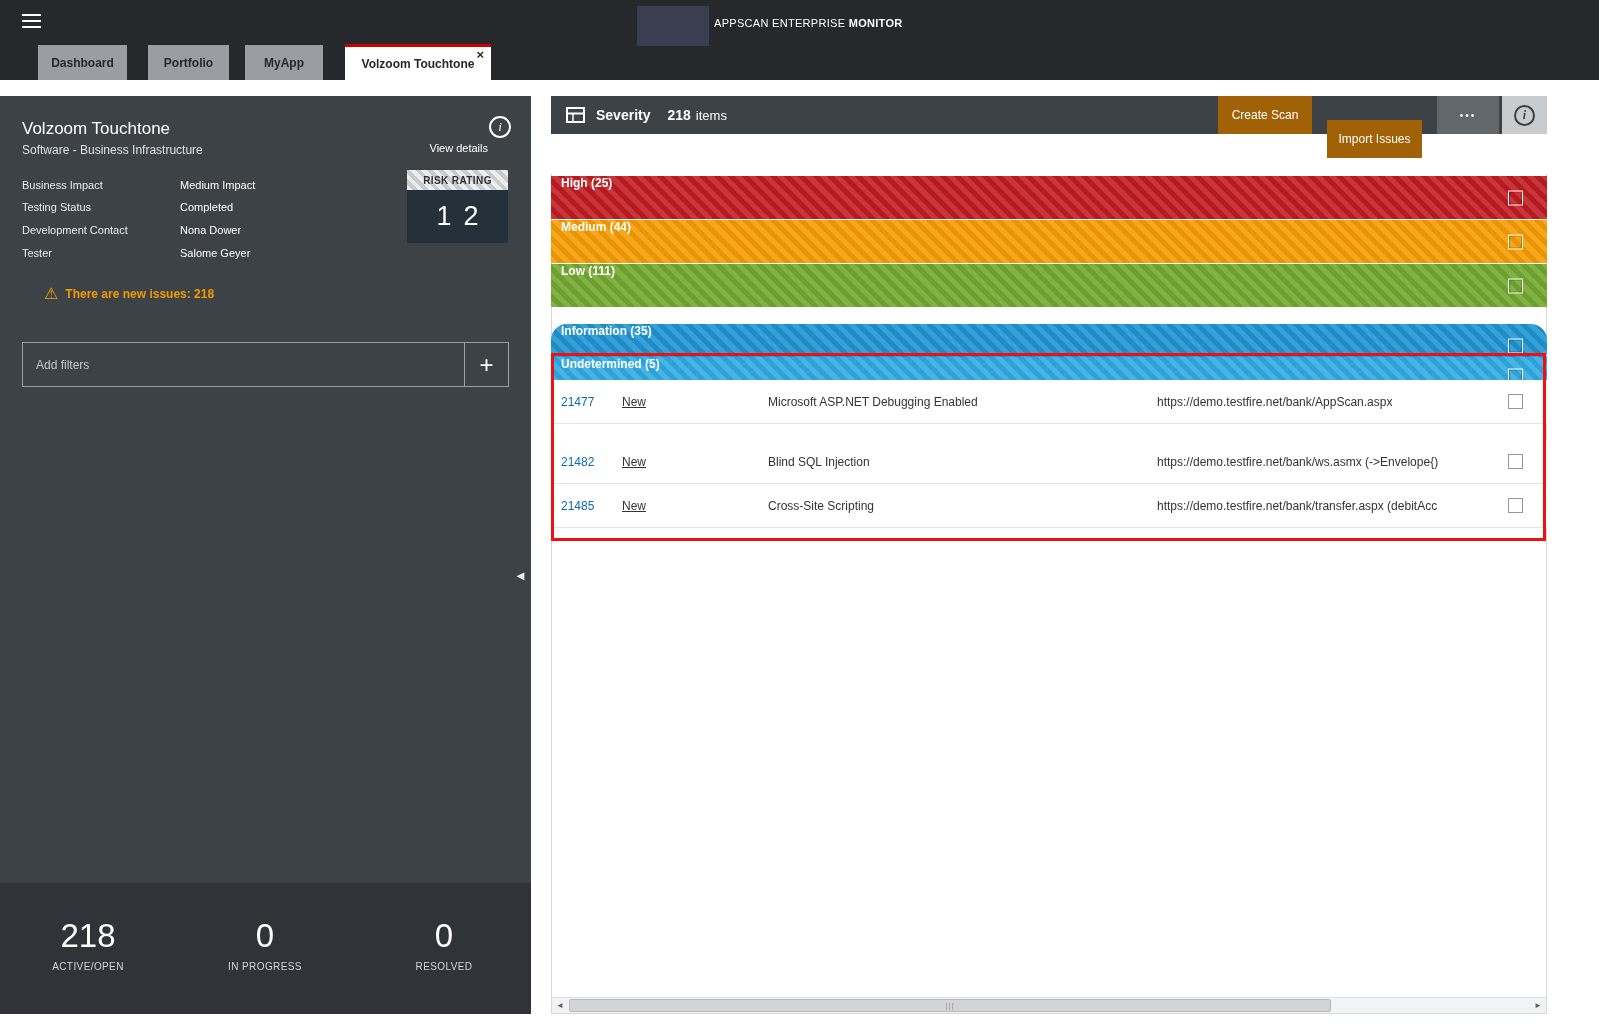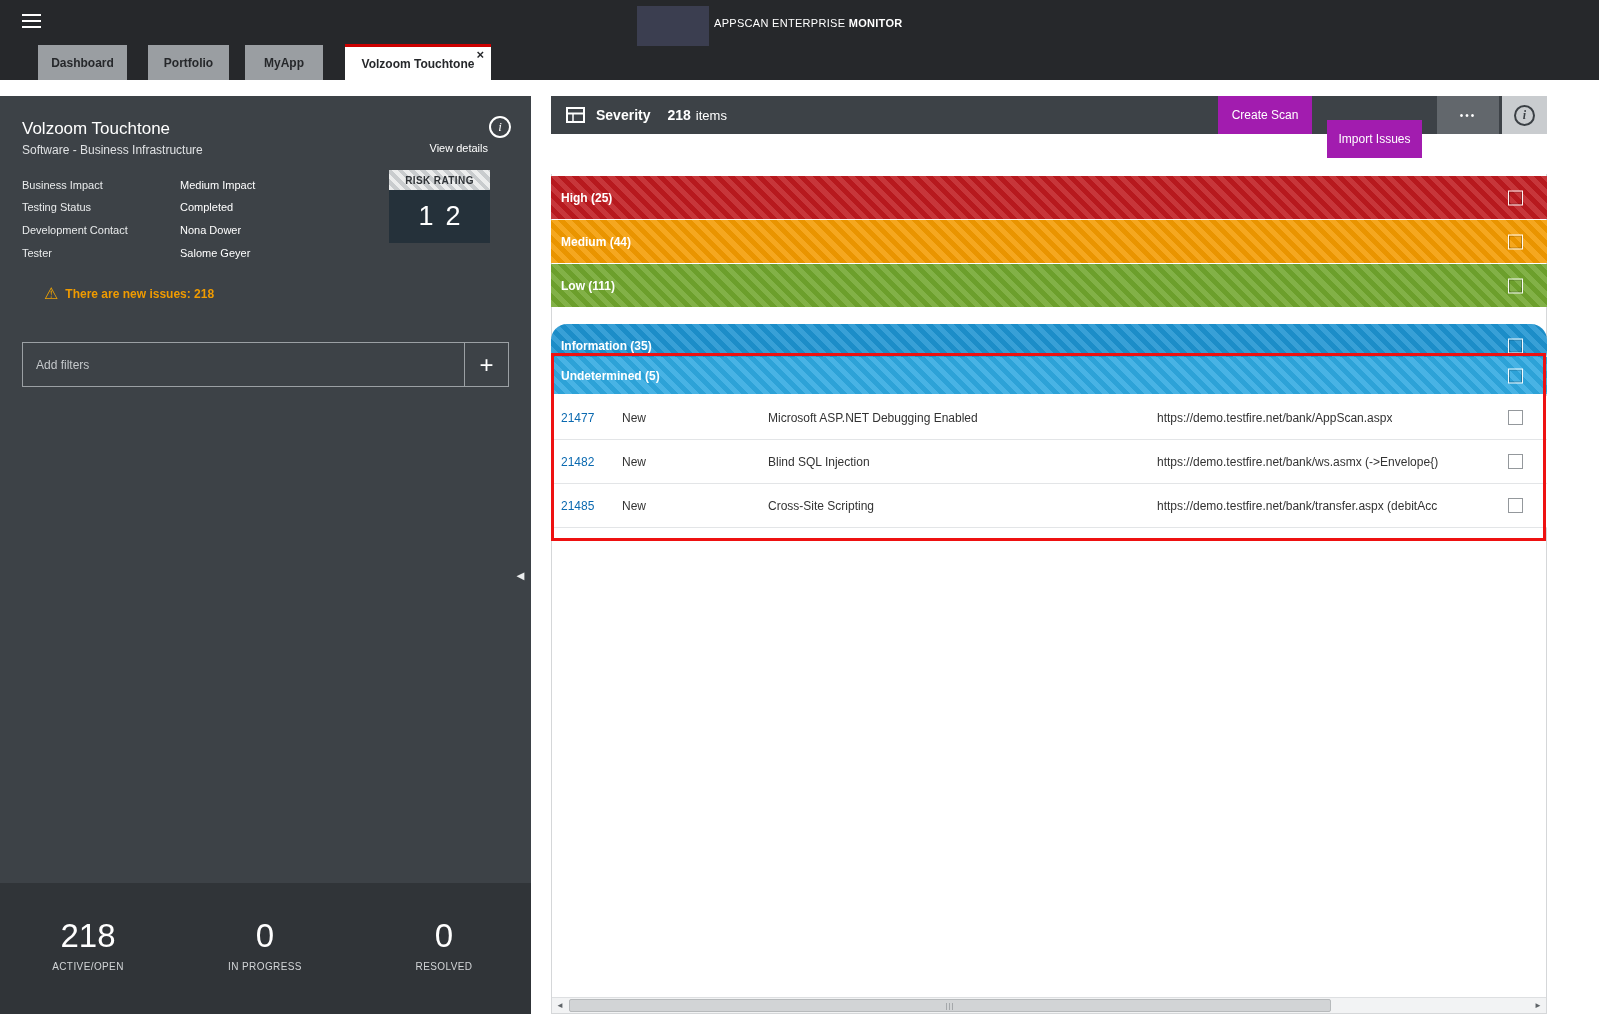--- a/index.html
+++ b/index.html
@@ -28,21 +28,21 @@
   .lp-subtitle{position:absolute;left:22px;top:47px;font-size:12px;color:#dfe1e3;}
   .lp-info{position:absolute;left:489px;top:20px;width:22px;height:22px;border:2px solid #fff;border-radius:50%;
            display:flex;align-items:center;justify-content:center;font-size:13px;
            font-family:"Liberation Serif",serif;font-style:italic;cursor:pointer;}
   .lp-viewdetails{position:absolute;right:43px;top:46px;font-size:11px;color:#fff;cursor:pointer;}
   .lp-row{position:absolute;left:0;width:100%;height:14px;}
   .lp-row .lbl{position:absolute;left:22px;font-size:11px;color:#e9ebec;white-space:nowrap;}
   .lp-row .val{position:absolute;left:180px;font-size:11px;color:#fff;white-space:nowrap;}
   .fr1{top:83px;}.fr2{top:105px;}.fr3{top:128px;}.fr4{top:151px;}
 
-  .risk-box{position:absolute;left:378px;top:74px;width:112px;padding-left:11px;}
+  .risk-box{position:absolute;left:396px;top:74px;width:112px;padding-left:11px;}
   .risk-head{height:20px;background:repeating-linear-gradient(45deg,#eceded 0 4px,#c9ccce 4px 8px);
              color:#2e3236;font-size:10px;font-weight:bold;display:flex;align-items:center;justify-content:center;letter-spacing:.4px;}
   .risk-val{height:53px;background:#25313a;color:#fff;font-size:27px;display:flex;align-items:center;
             justify-content:center;letter-spacing:12px;text-indent:12px;}
 
   .lp-alert{position:absolute;left:44px;top:190px;display:flex;align-items:center;gap:7px;}
   .warn-icon{color:#f0a300;font-size:16px;line-height:16px;}
   .alert-text{color:#f09b00;font-size:12px;font-weight:bold;}
 
   .filter-box{position:absolute;left:22px;top:246px;width:487px;height:45px;border:1px solid #9ba0a4;display:flex;}
@@ -64,21 +64,21 @@
   .right-panel{position:absolute;left:551px;top:96px;width:996px;height:918px;}
   .rp-frame{position:absolute;left:0;top:78px;width:996px;height:840px;background:#fff;
             border:1px solid #d5d7d9;border-top:none;}
   .rp-header{position:absolute;left:0;top:0;width:996px;height:38px;background:#3d4247;
              display:flex;align-items:center;color:#fff;}
   .rp-grid-icon{margin-left:15px;line-height:0;}
   .rp-title{margin-left:11px;font-size:14px;font-weight:bold;}
   .rp-count{margin-left:17px;font-size:14px;font-weight:bold;}
   .rp-count-suffix{margin-left:5px;font-size:13px;font-weight:400;}
   .rp-btn{position:absolute;top:0;height:38px;display:flex;align-items:center;justify-content:center;
-          background:#a21caf;color:#fff;font-size:12px;cursor:pointer;}
+          background:#a16207;color:#fff;font-size:12px;cursor:pointer;}
   .btn-create{left:667px;width:94px;}
   .btn-import{left:776px;width:95px;margin-top:24px;}
   .btn-more{left:886px;width:62px;background:#62676c;font-size:10px;letter-spacing:2px;}
   .rp-infobox{position:absolute;top:0;left:951px;width:45px;height:38px;background:#c9cccf;
               display:flex;align-items:center;justify-content:center;cursor:pointer;}
   .rp-infobox .circle{width:21px;height:21px;border:2px solid #3a3f44;border-radius:50%;color:#3a3f44;
               display:flex;align-items:center;justify-content:center;font-size:12px;
               font-family:"Liberation Serif",serif;font-style:italic;font-weight:bold;}
 
   .colheader{position:absolute;left:0;top:38px;width:996px;height:40px;background:#898d92;
@@ -87,34 +87,34 @@
   .col-issue{left:10px;}.col-status{left:71px;}.col-cvss{left:136px;}.col-type{left:217px;}.col-location{left:606px;}
   .sort-icon{position:absolute;left:112px;top:17px;font-size:8px;color:#2c3034;cursor:pointer;}
 
   .cb{width:15px;height:15px;cursor:pointer;}
   .cb-onheader{position:absolute;left:957px;top:12px;border:1px solid #f4f5f5;background:transparent;}
   .sev-row .cb{position:absolute;left:957px;top:50%;transform:translateY(-50%);
                border:1px solid rgba(255,255,255,.95);box-shadow:inset 0 0 0 1px rgba(0,0,0,.25);}
   .issue-row .cb{position:absolute;left:957px;top:14px;border:1px solid #94989c;background:#fff;}
 
   .sev-row{position:absolute;left:0;width:996px;height:43px;color:#fff;font-size:12px;font-weight:bold;
-           display:flex;align-items:center;padding-left:10px;cursor:pointer;
+           display:flex;padding-left:10px;cursor:pointer;
            background-image:repeating-linear-gradient(45deg,rgba(255,255,255,.12) 0 5px,rgba(0,0,0,.045) 5px 10px);}
   .sev-high{top:80px;background-color:#bf1a1f;}
   .sev-medium{top:124px;background-color:#f49b00;}
   .sev-low{top:168px;background-color:#71a62e;}
   .sev-info{top:228px;background-color:#1d93d1;border-radius:16px;}
   .sev-undet{top:261px;height:37px;background-color:#2fa9e1;}
 
   .issue-row{position:absolute;left:0;width:996px;height:44px;background:#fff;
              border-bottom:1px solid #e3e5e7;font-size:12px;color:#333;cursor:pointer;}
-  .row-1{top:300px;}.row-2{top:344px;}.row-3{top:388px;}
+  .row-1{top:284px;}.row-2{top:344px;}.row-3{top:388px;}
   .issue-row > span{position:absolute;top:15px;white-space:nowrap;}
   .cell-issue{left:10px;color:#0a69b0;cursor:pointer;}
-  .cell-status{left:71px;}
+  .cell-status{left:71px;text-decoration:underline;}
   .cell-cvss{left:136px;}
   .cell-type{left:217px;}
   .cell-location{left:606px;max-width:346px;overflow:hidden;}
 
   .annotation{position:absolute;left:0;top:257px;width:995px;height:188px;border:3px solid #ee1111;
               pointer-events:none;z-index:6;}
 
   .rp-scrollbar{position:absolute;left:1px;top:901px;width:994px;height:16px;background:#f2f3f4;
                 border-top:1px solid #dddfe1;}
   .sb-arrow{position:absolute;top:0;width:16px;height:15px;display:flex;align-items:center;justify-content:center;

